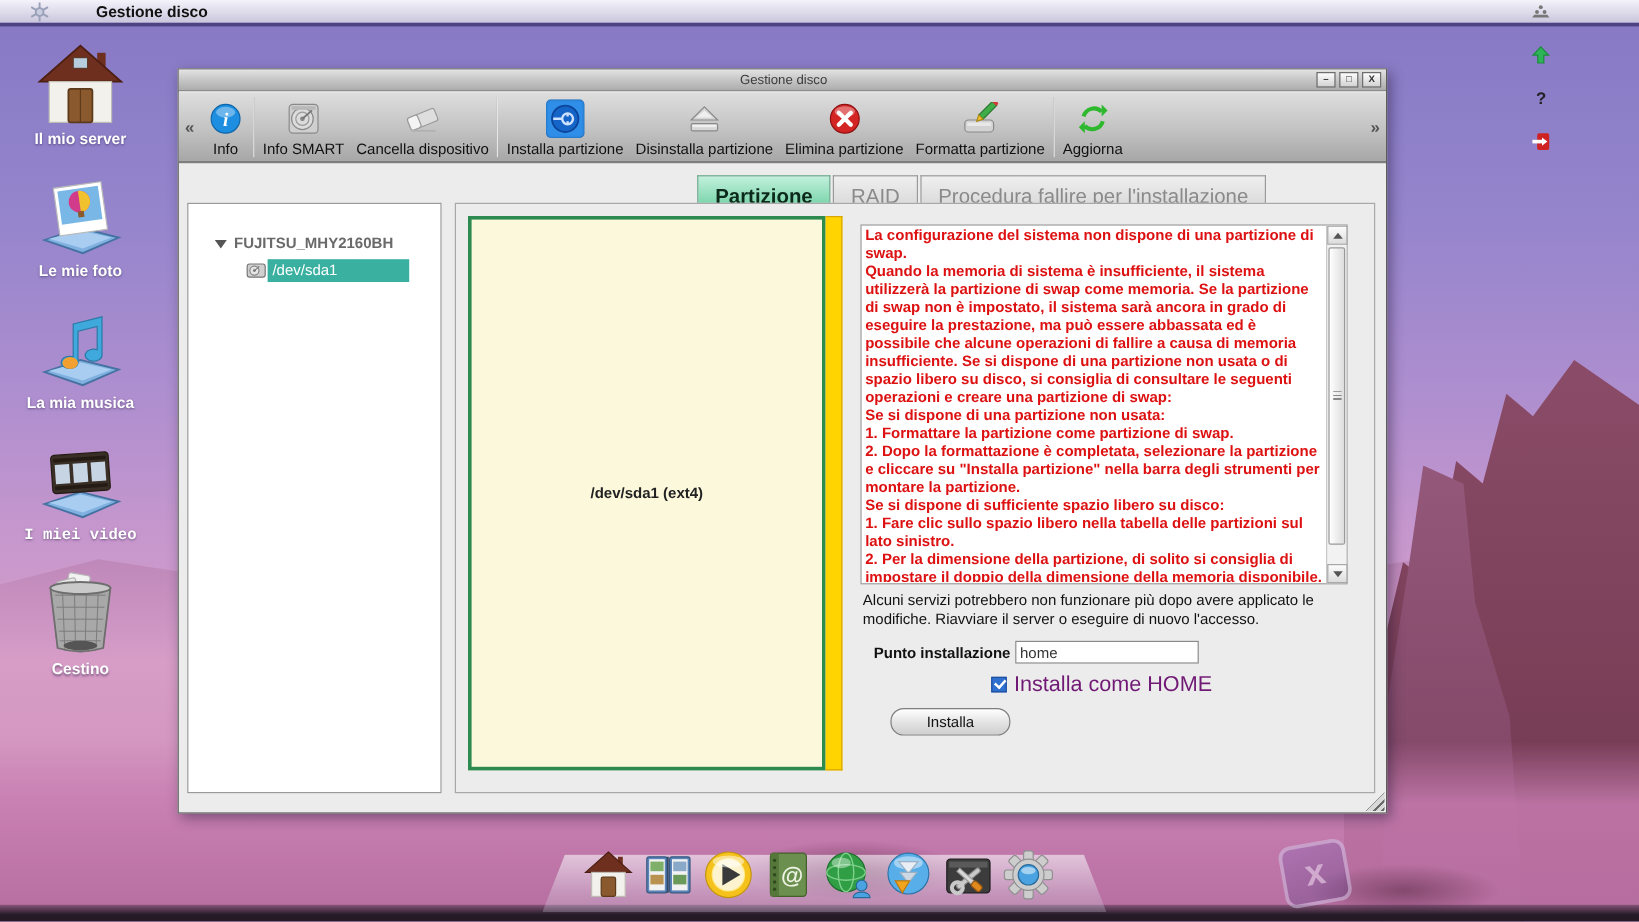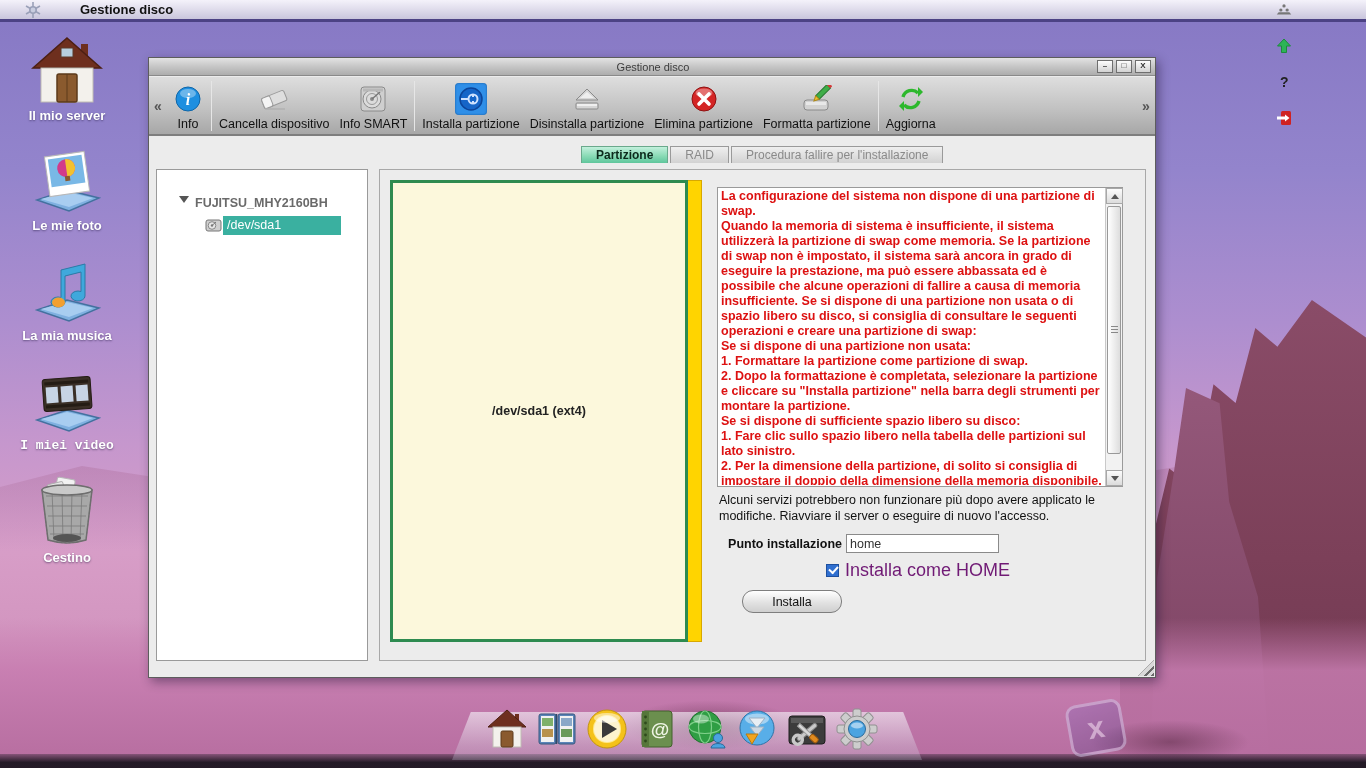--- a/index.html
+++ b/index.html
@@ -42,26 +42,26 @@
   .tchev { width:18px; text-align:center; font-size:14px; font-weight:bold; color:#555; flex:0 0 auto; }
   .tsep { width:1px; height:50px; background:#909090; border-right:1px solid #e6e6e6; margin:0 2px; flex:0 0 auto; }
   .titem { display:flex; flex-direction:column; align-items:center; justify-content:flex-end; padding:2px 5px 3px; height:56px; cursor:default; flex:0 0 auto; }
   .titem .ticon { width:32px; height:32px; display:flex; align-items:center; justify-content:center; border-radius:4px; }
   .titem .ticon.hl { background:#2f8fe8; box-shadow:inset 0 0 2px rgba(0,40,90,.6); }
   .titem .tlabel { font-size:12.5px; color:#111; margin-top:2px; white-space:nowrap; }
   .tspacer { flex:1; }
 
   
   .tab-row { left:432px; top:88px; height:23px; display:flex; }
-  .tab { height:17px; display:flex; align-items:center; padding:0 14px; font-size:12px; border:1px solid #9a9a9a; border-bottom:none; background:linear-gradient(180deg,#efefef,#d2d2d2); color:#8a8a8a; margin-right:2px; cursor:default; }
+  .tab { height:34px; display:flex; align-items:center; padding:0 14px; font-size:17px; border:1px solid #9a9a9a; border-bottom:none; background:linear-gradient(180deg,#efefef,#d2d2d2); color:#8a8a8a; margin-right:2px; cursor:default; }
   .tab.active { background:linear-gradient(180deg,#c2f0dc 0%,#8adbb6 55%,#5fc69c 100%); color:#0c2a1c; font-weight:bold; border-color:#6aa98c; }
 
   
   #tree-panel { left:7px; top:111px; width:212px; height:492px; background:#fff; border:1px solid #9a9a9a; overflow:hidden; }
-  .tree-device { margin:26px 0 0 22px; display:flex; align-items:flex-start; font-size:12.5px; font-weight:bold; color:#6a6a6a; }
+  .tree-device { margin:26px 0 0 22px; display:flex; align-items:center; font-size:12.5px; font-weight:bold; color:#6a6a6a; }
   .tree-caret { width:0; height:0; border-left:5px solid transparent; border-right:5px solid transparent; border-top:7px solid #555; margin-right:6px; }
   .tree-part { margin:6px 0 0 48px; display:flex; align-items:center; }
   .tree-part .chip { background:#3ab0a0; color:#fff; font-size:12.5px; padding:2px 8px 3px 4px; min-width:118px; }
 
   
   #right-panel { left:230px; top:111px; width:767px; height:492px; border:1px solid #a8a8a8; background:#ececec; }
   #part-viz { left:10px; top:10px; width:312px; height:462px; display:flex; }
   #part-main { flex:1; background:#fcf8dc; border:3px solid #2e8b50; display:flex; align-items:center; justify-content:center; }
   #part-main .plabel { font-size:12.5px; font-weight:bold; color:#222; }
   #part-free { width:14px; background:#ffd400; border:1px solid #d8a800; border-left:none; }
@@ -274,42 +274,42 @@
             <circle cx="14" cy="14" r="12" fill="#1e8fe0" stroke="#0f66a8"></circle>
             <ellipse cx="14" cy="8.5" rx="8" ry="4.5" fill="rgba(255,255,255,.35)"></ellipse>
             <text x="14" y="20" font-size="16" font-style="italic" font-weight="bold" fill="#fff" text-anchor="middle" font-family="Liberation Serif,serif">i</text>
           </svg>
       </span>
       <span class="tlabel">Info</span>
     </div>
     <div class="tsep"></div>
     <div class="titem">
       <span class="ticon">
-        <svg width="30" height="28" viewBox="0 0 30 28">
-            <g transform="rotate(-22 15 14)">
-              <rect x="3" y="9" width="24" height="11" rx="2" fill="#dedede" stroke="#9a9a9a"></rect>
-              <rect x="3" y="9" width="9" height="11" rx="2" fill="#f4f4f4" stroke="#9a9a9a"></rect>
-            </g>
-            <path d="M6 24 L26 24" stroke="#b0b0b0" stroke-width="1.5"></path>
-          </svg>
-      </span>
-      <span class="tlabel">Cancella dispositivo</span>
-    </div>
-    <div class="titem">
-      <span class="ticon">
         <svg width="28" height="28" viewBox="0 0 28 28">
             <rect x="2" y="2" width="24" height="24" rx="3" fill="#cfcfcf" stroke="#8a8a8a"></rect>
             <circle cx="13" cy="14" r="9" fill="#dcdcdc" stroke="#8a8a8a"></circle>
             <circle cx="13" cy="14" r="5.5" fill="none" stroke="#9a9a9a"></circle>
             <circle cx="13" cy="14" r="2" fill="#8a8a8a"></circle>
             <line x1="13" y1="14" x2="21" y2="7" stroke="#777" stroke-width="1.5"></line>
             <rect x="4" y="3.5" width="20" height="3" fill="#b8b8b8"></rect>
           </svg>
       </span>
       <span class="tlabel">Info SMART</span>
+    </div>
+    <div class="titem">
+      <span class="ticon">
+        <svg width="30" height="28" viewBox="0 0 30 28">
+            <g transform="rotate(-22 15 14)">
+              <rect x="3" y="9" width="24" height="11" rx="2" fill="#dedede" stroke="#9a9a9a"></rect>
+              <rect x="3" y="9" width="9" height="11" rx="2" fill="#f4f4f4" stroke="#9a9a9a"></rect>
+            </g>
+            <path d="M6 24 L26 24" stroke="#b0b0b0" stroke-width="1.5"></path>
+          </svg>
+      </span>
+      <span class="tlabel">Cancella dispositivo</span>
     </div>
     <div class="tsep"></div>
     <div class="titem">
       <span class="ticon hl">
         <svg width="28" height="28" viewBox="0 0 28 28">
             <circle cx="14" cy="14" r="11" fill="#1565c8" stroke="#0c459a" stroke-width="1.5"></circle>
             <circle cx="16" cy="14" r="4.5" fill="none" stroke="#cfe2ff" stroke-width="2"></circle>
             <line x1="4" y1="14" x2="12" y2="14" stroke="#cfe2ff" stroke-width="2"></line>
             <line x1="16" y1="9.5" x2="16" y2="12" stroke="#cfe2ff" stroke-width="2"></line>
             <line x1="16" y1="16" x2="16" y2="18.5" stroke="#cfe2ff" stroke-width="2"></line>

